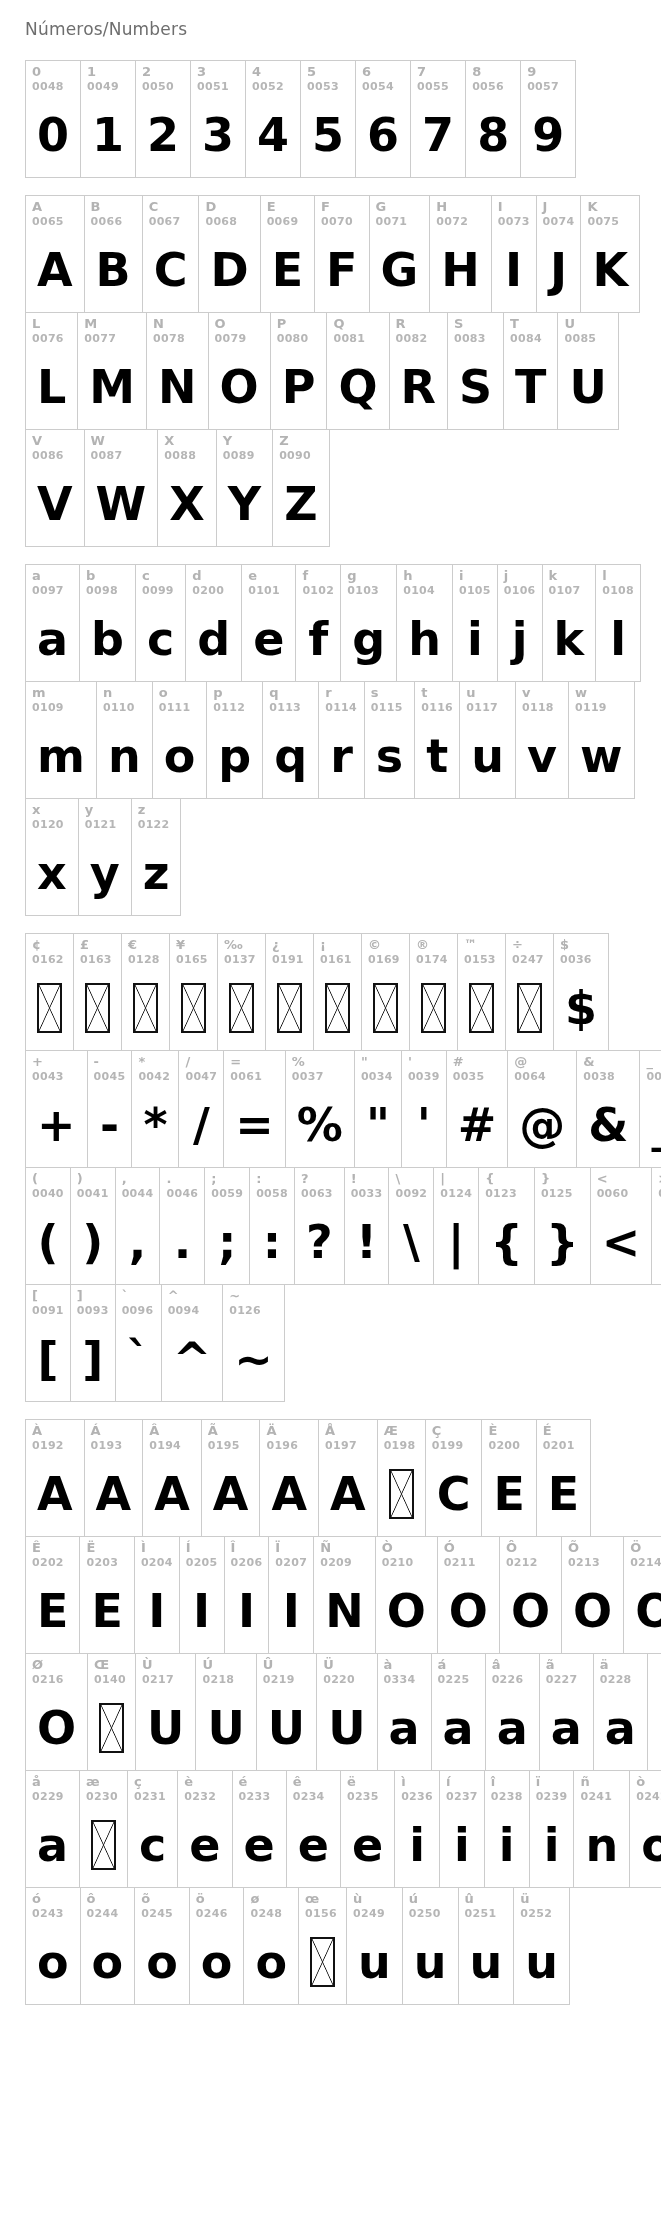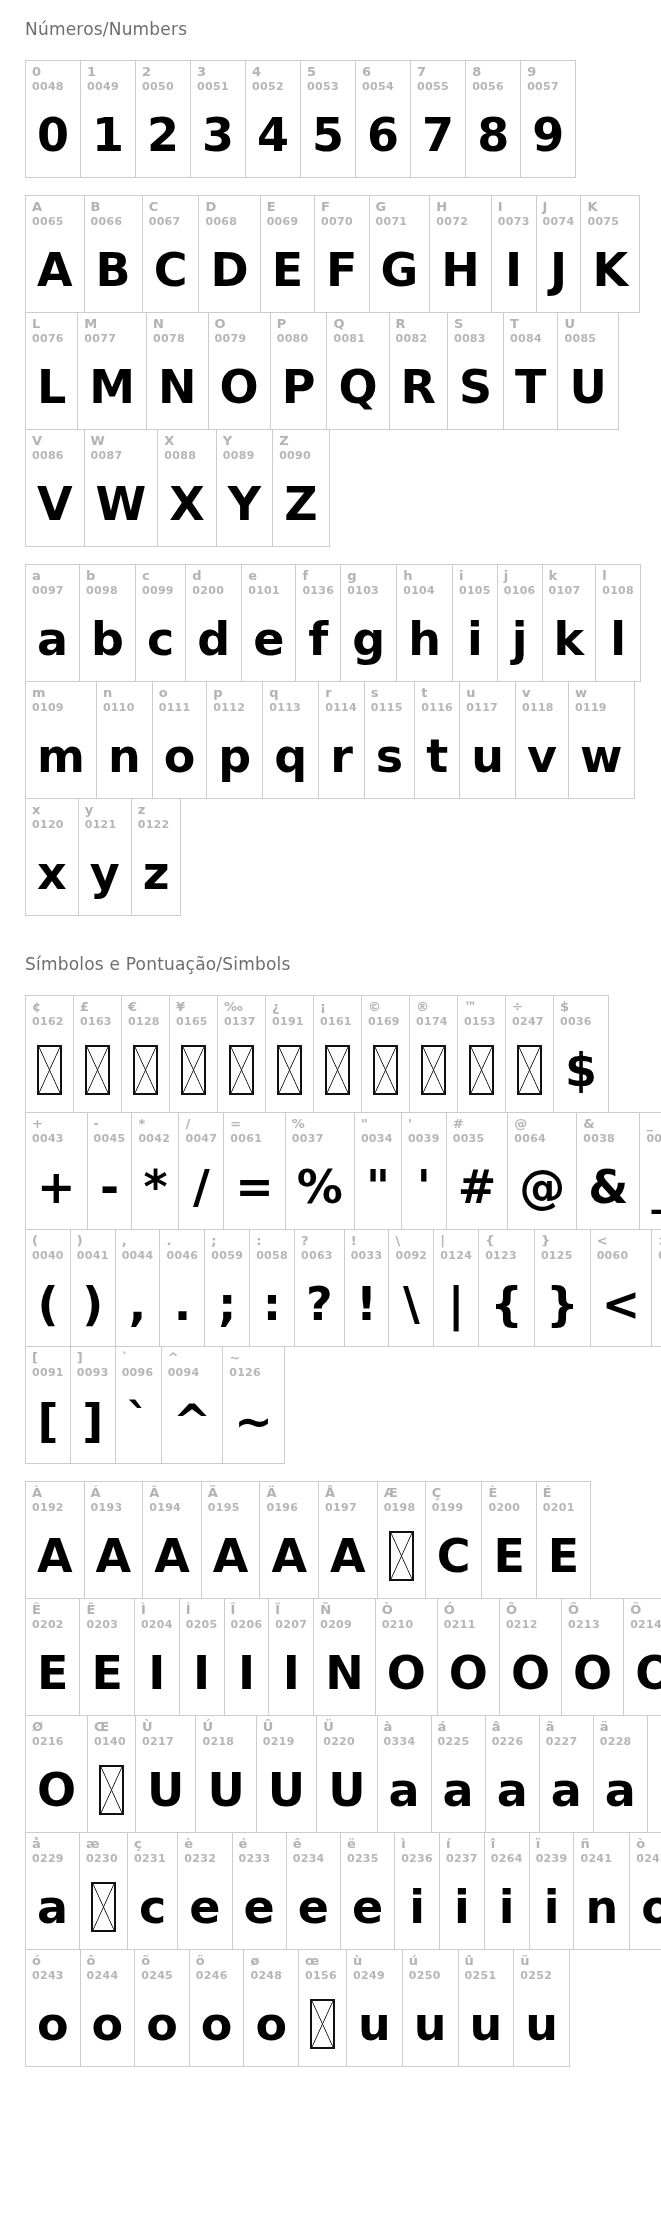--- a/index.html
+++ b/index.html
@@ -293,21 +293,21 @@
           <span class="cell-unicode-label">0200</span>
           <div class="cell-glyph">d</div>
         </div>
         <div class="glyph-cell">
           <span class="cell-character-label">e</span>
           <span class="cell-unicode-label">0101</span>
           <div class="cell-glyph">e</div>
         </div>
         <div class="glyph-cell">
           <span class="cell-character-label">f</span>
-          <span class="cell-unicode-label">0136</span>
+          <span class="cell-unicode-label">0102</span>
           <div class="cell-glyph">f</div>
         </div>
         <div class="glyph-cell">
           <span class="cell-character-label">g</span>
           <span class="cell-unicode-label">0103</span>
           <div class="cell-glyph">g</div>
         </div>
         <div class="glyph-cell">
           <span class="cell-character-label">h</span>
           <span class="cell-unicode-label">0104</span>
@@ -403,21 +403,20 @@
           <div class="cell-glyph">y</div>
         </div>
         <div class="glyph-cell">
           <span class="cell-character-label">z</span>
           <span class="cell-unicode-label">0122</span>
           <div class="cell-glyph">z</div>
         </div>
       </div>
     </div>
     <div class="section">
-      <h2 class="section-title">Símbolos e Pontuação/Simbols</h2>
       <div class="glyph-row">
         <div class="glyph-cell">
           <span class="cell-character-label">¢</span>
           <span class="cell-unicode-label">0162</span>
           <div class="cell-glyph">
             <span class="missing-glyph-box"></span>
           </div>
         </div>
         <div class="glyph-cell">
           <span class="cell-character-label">£</span>
@@ -876,21 +875,21 @@
           <span class="cell-unicode-label">0236</span>
           <div class="cell-glyph">i</div>
         </div>
         <div class="glyph-cell">
           <span class="cell-character-label">í</span>
           <span class="cell-unicode-label">0237</span>
           <div class="cell-glyph">i</div>
         </div>
         <div class="glyph-cell">
           <span class="cell-character-label">î</span>
-          <span class="cell-unicode-label">0264</span>
+          <span class="cell-unicode-label">0238</span>
           <div class="cell-glyph">i</div>
         </div>
         <div class="glyph-cell">
           <span class="cell-character-label">ï</span>
           <span class="cell-unicode-label">0239</span>
           <div class="cell-glyph">i</div>
         </div>
         <div class="glyph-cell">
           <span class="cell-character-label">ñ</span>
           <span class="cell-unicode-label">0241</span>

